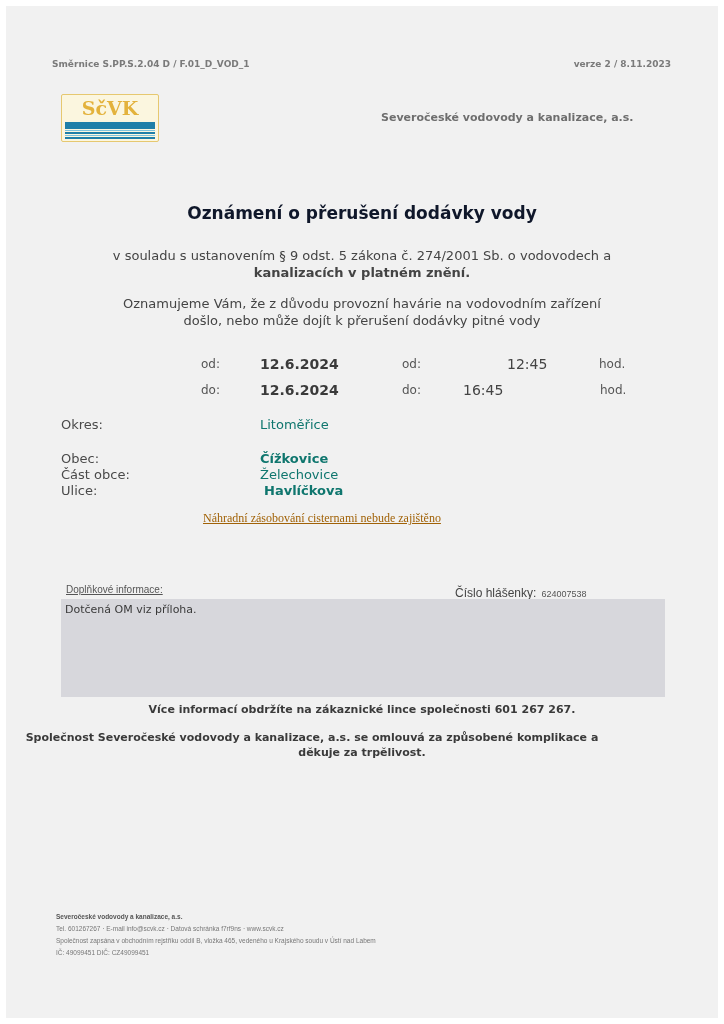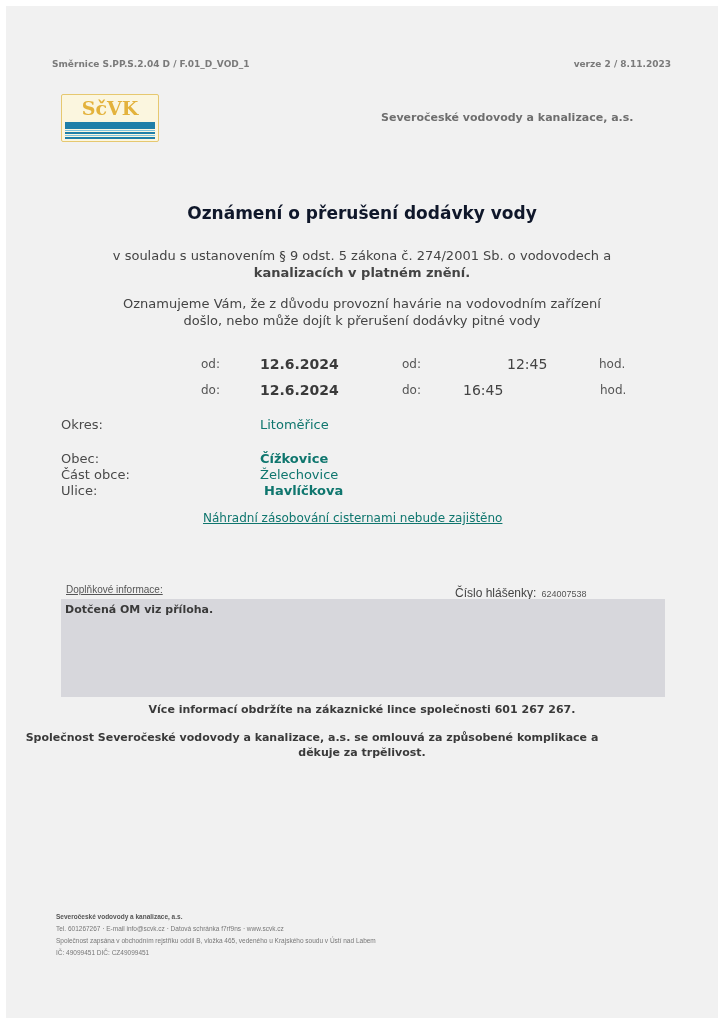--- a/index.html
+++ b/index.html
@@ -39,30 +39,30 @@
     .logo-stripe { position: absolute; left: 3px; right: 3px; }
     .company-hdr { font-size: 11px; font-weight: bold; color: #6e6e6e; }
     .title { font-size: 17px; font-weight: bold; color: #0f172a; }
     .center-text { font-size: 13px; color: #444; text-align: center; width: 620px; left: 52px; }
     .lbl-sm { font-size: 12px; color: #555; }
     .val-bold { font-size: 14px; font-weight: bold; color: #3a3a3a; }
     .val-reg { font-size: 14px; color: #444; }
     .loc-lbl { font-size: 13px; color: #4a4a4a; }
     .loc-val { font-size: 13px; color: #0f766e; }
     .loc-val.b { font-weight: bold; }
-    .underline { text-decoration: underline; font-size: 12px; color: #0f766e; }
+    .underline { text-decoration: underline; font-size: 12px; color: #a16207; font-family: Liberation Serif, serif; }
     .info-lbl { font-family: "Liberation Sans", sans-serif; font-size: 10px; color: #555; text-decoration: underline; }
     .cislo-lbl { font-family: "Liberation Sans", sans-serif; font-size: 12px; color: #444; }
     .cislo-val { font-family: "Liberation Sans", sans-serif; font-size: 9px; color: #555; }
     .info-box {
       position: absolute; left: 61px; top: 599px;
       width: 604px; height: 98px;
       background: #d7d7dc;
     }
-    .info-box-text { position: absolute; left: 4px; top: 4px; font-size: 11px; font-weight: bold; color: #3a3a3a; }
+    .info-box-text { position: absolute; left: 4px; top: 4px; font-size: 11px; font-weight: normal; color: #3a3a3a; }
     .bold-line { font-size: 11px; font-weight: bold; color: #3a3a3a; text-align: center; }
     .footer { font-family: "Liberation Sans", sans-serif; font-size: 6.5px; color: #777; }
     .footer.b { font-weight: bold; color: #555; }
   </style>
 </head>
 <body>
 
 <div class="page"></div>
 
 <div class="abs hdr-small" style="left:52px; top:59px;">Směrnice S.PP.S.2.04 D / F.01_D_VOD_1</div>

